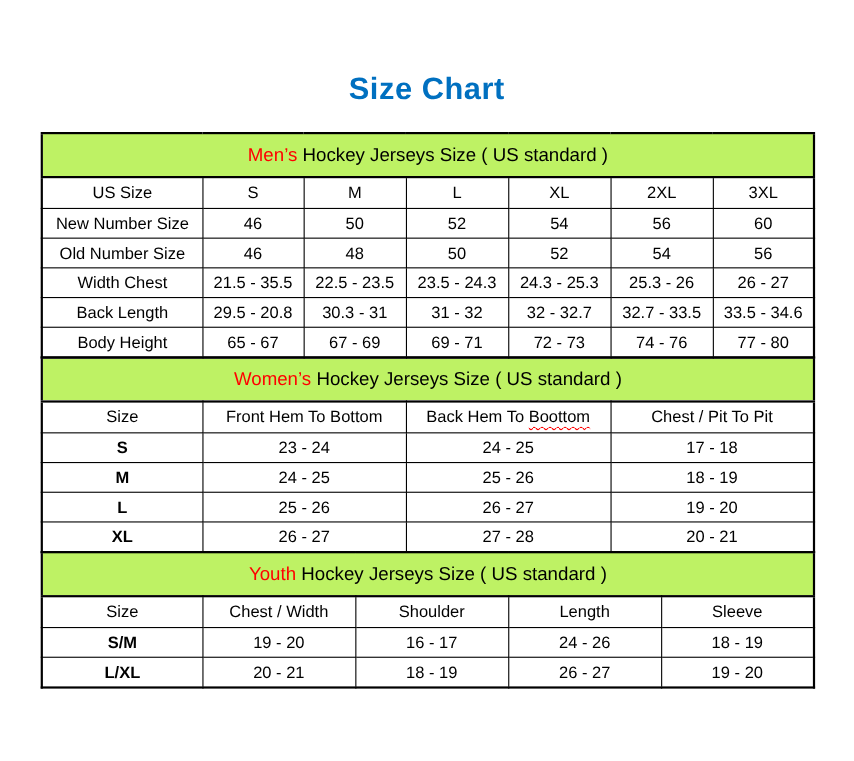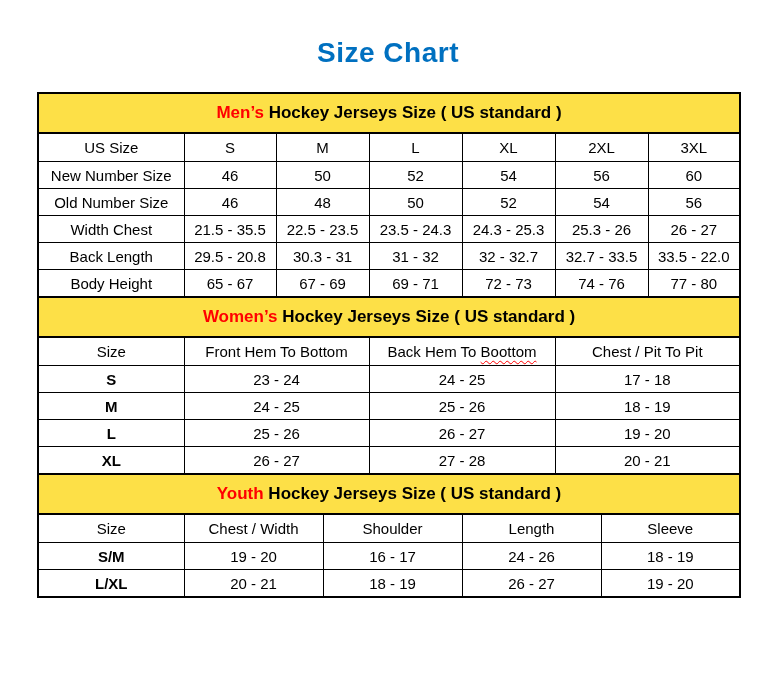--- a/index.html
+++ b/index.html
@@ -4,21 +4,21 @@
 <style>
   html, body { margin: 0; padding: 0; }
   body {
     width: 776px;
     height: 692px;
     background: #ffffff;
     font-family: "Liberation Sans", sans-serif;
     color: #000000;
     overflow: hidden;
   }
-  .page { padding-top: 36px; }
+  .page { padding-top: 64px; }
   .title {
     margin: 0 0 22px 0;
     text-align: center;
     font-size: 28px;
     line-height: 34px;
     font-weight: bold;
     color: #0070C0;
     letter-spacing: 0.5px;
   }
   .chart-wrap { width: 702px; margin: 0 auto 0 37px; }
@@ -32,26 +32,26 @@
   th, td {
     border: 1px solid #000000;
     text-align: center;
     vertical-align: middle;
     padding: 0 2px;
     font-size: 15px;
     overflow: hidden;
     white-space: nowrap;
   }
   tr.band td {
-    background: #fde047;
+    background: #bef264;
     border-top: 2px solid #000000;
     border-bottom: 2px solid #000000;
     height: 38px;
     font-size: 17px;
-    font-weight: bold;
+    font-weight: normal;
   }
   tr.band .red { color: #FF0000; }
   tr.hrow th { height: 27px; font-weight: normal; }
   tr.drow td, tr.drow th { height: 26px; }
   tr.drow td { font-weight: normal; }
   th.rowhead { font-weight: bold; }
   td.rowlabel { font-weight: normal; }
   .squiggle {
     text-decoration-line: underline;
     text-decoration-style: wavy;
@@ -118,21 +118,21 @@
         <td>25.3 - 26</td>
         <td>26 - 27</td>
       </tr>
       <tr class="drow">
         <td class="rowlabel">Back Length</td>
         <td>29.5 - 20.8</td>
         <td>30.3 - 31</td>
         <td>31 - 32</td>
         <td>32 - 32.7</td>
         <td>32.7 - 33.5</td>
-        <td>33.5 - 22.0</td>
+        <td>33.5 - 34.6</td>
       </tr>
       <tr class="drow">
         <td class="rowlabel">Body Height</td>
         <td>65 - 67</td>
         <td>67 - 69</td>
         <td>69 - 71</td>
         <td>72 - 73</td>
         <td>74 - 76</td>
         <td>77 - 80</td>
       </tr>

